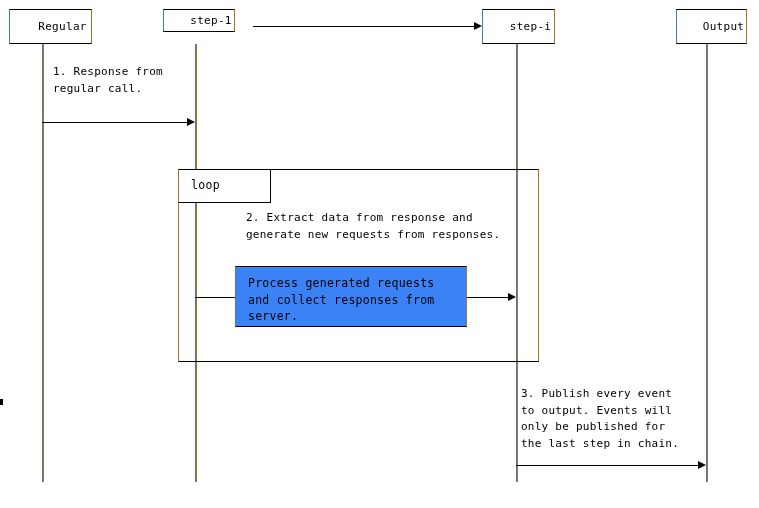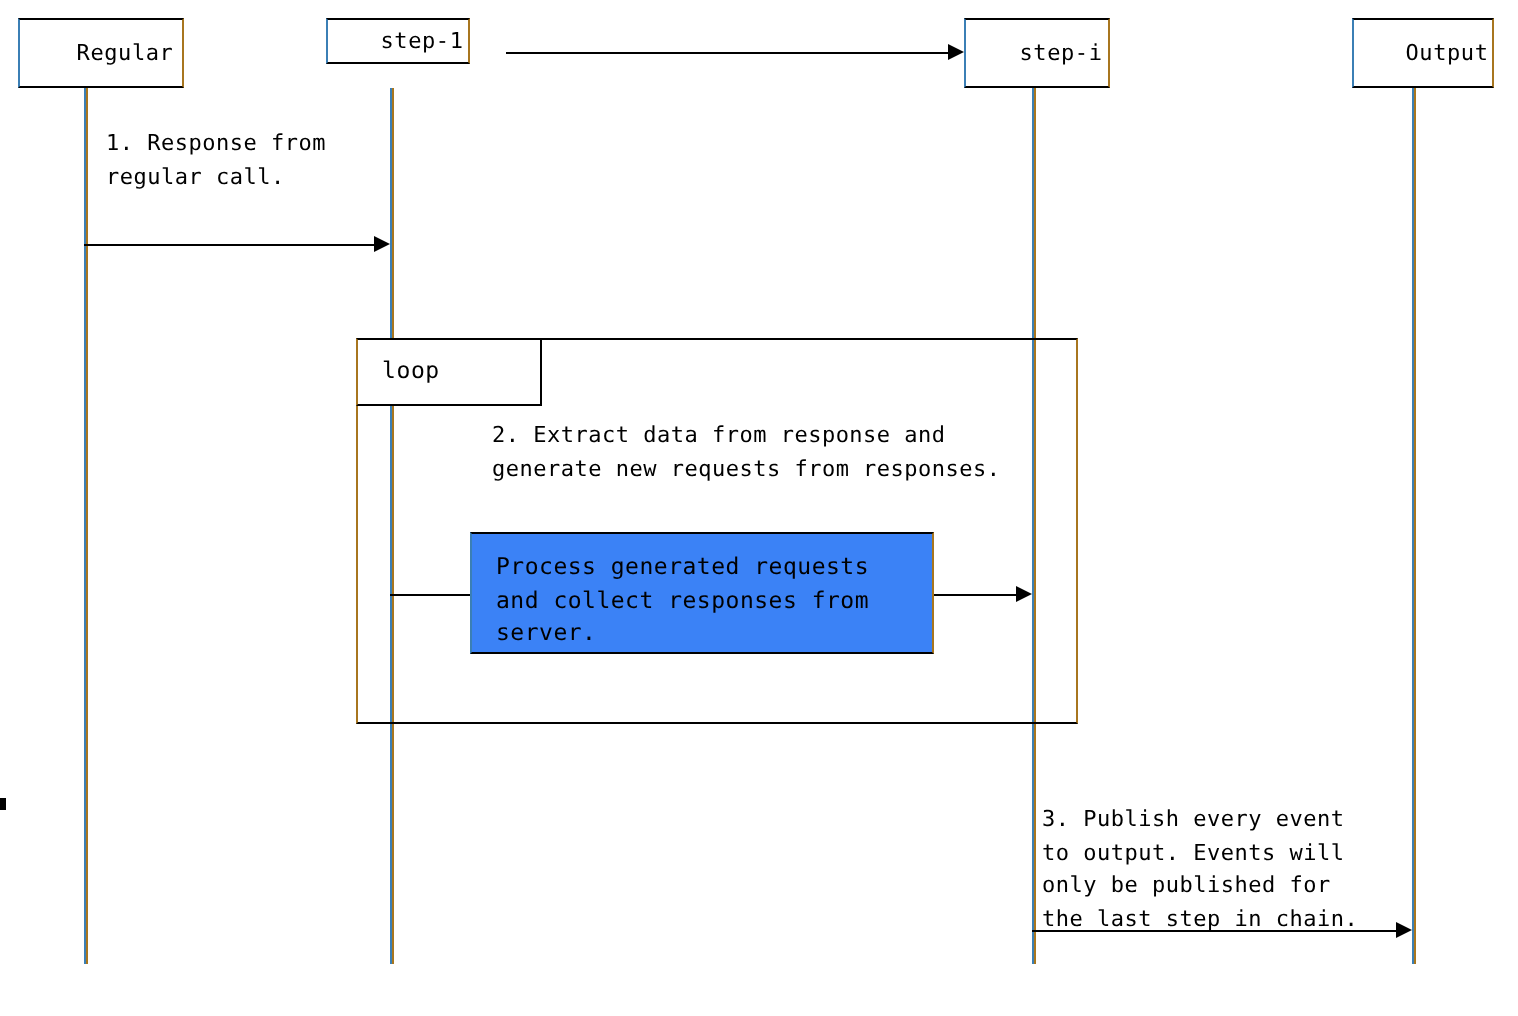--- a/index.html
+++ b/index.html
@@ -169,21 +169,21 @@
   <div class="arrow-head" style="left:187px; top:118px;"></div>
 
   <div class="arrow-line" style="left:195px; top:297px; width:313px;"></div>
   <div class="action-box" style="left:235px; top:266px; width:232px; height:61px;">
     <span class="abtext">Process generated requests
 and collect responses from
 server.</span>
   </div>
   <div class="arrow-head" style="left:508px; top:293px;"></div>
 
-  <div class="note-text" style="left:521px; top:386px;margin-top:16px;">3. Publish every event
+  <div class="note-text" style="left:521px; top:386px;">3. Publish every event
 to output. Events will
 only be published for
 the last step in chain.</div>
   <div class="arrow-line" style="left:516px; top:465px; width:182px;"></div>
   <div class="arrow-head" style="left:698px; top:461px;"></div>
 
   <div class="edge-mark" style="left:0px; top:399px; width:3px; height:6px;"></div>
 
 </div>
 

